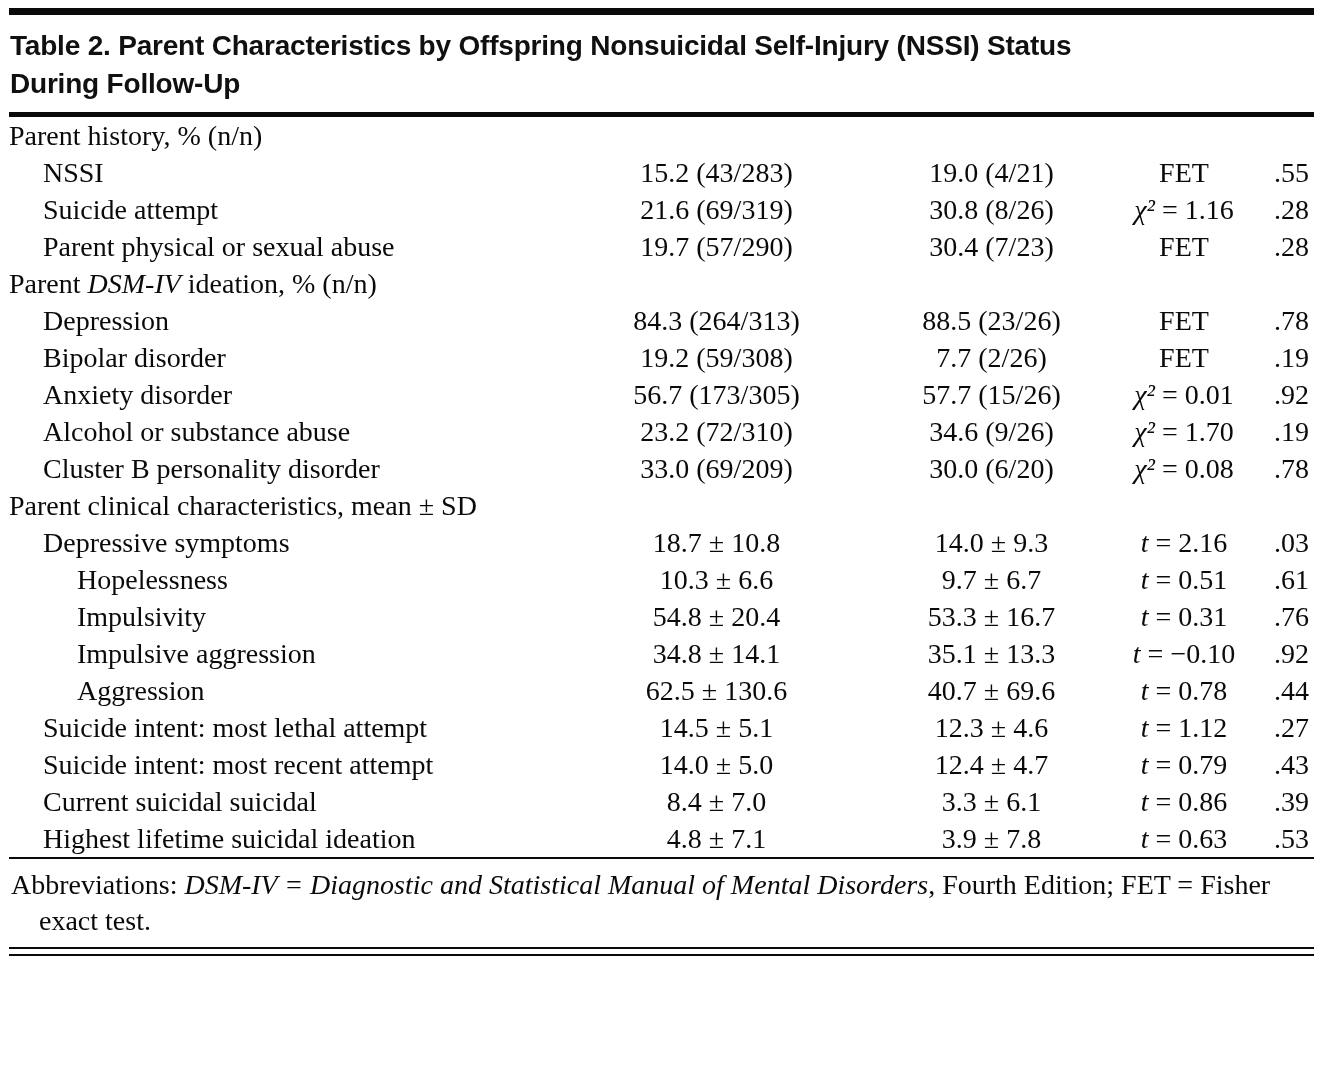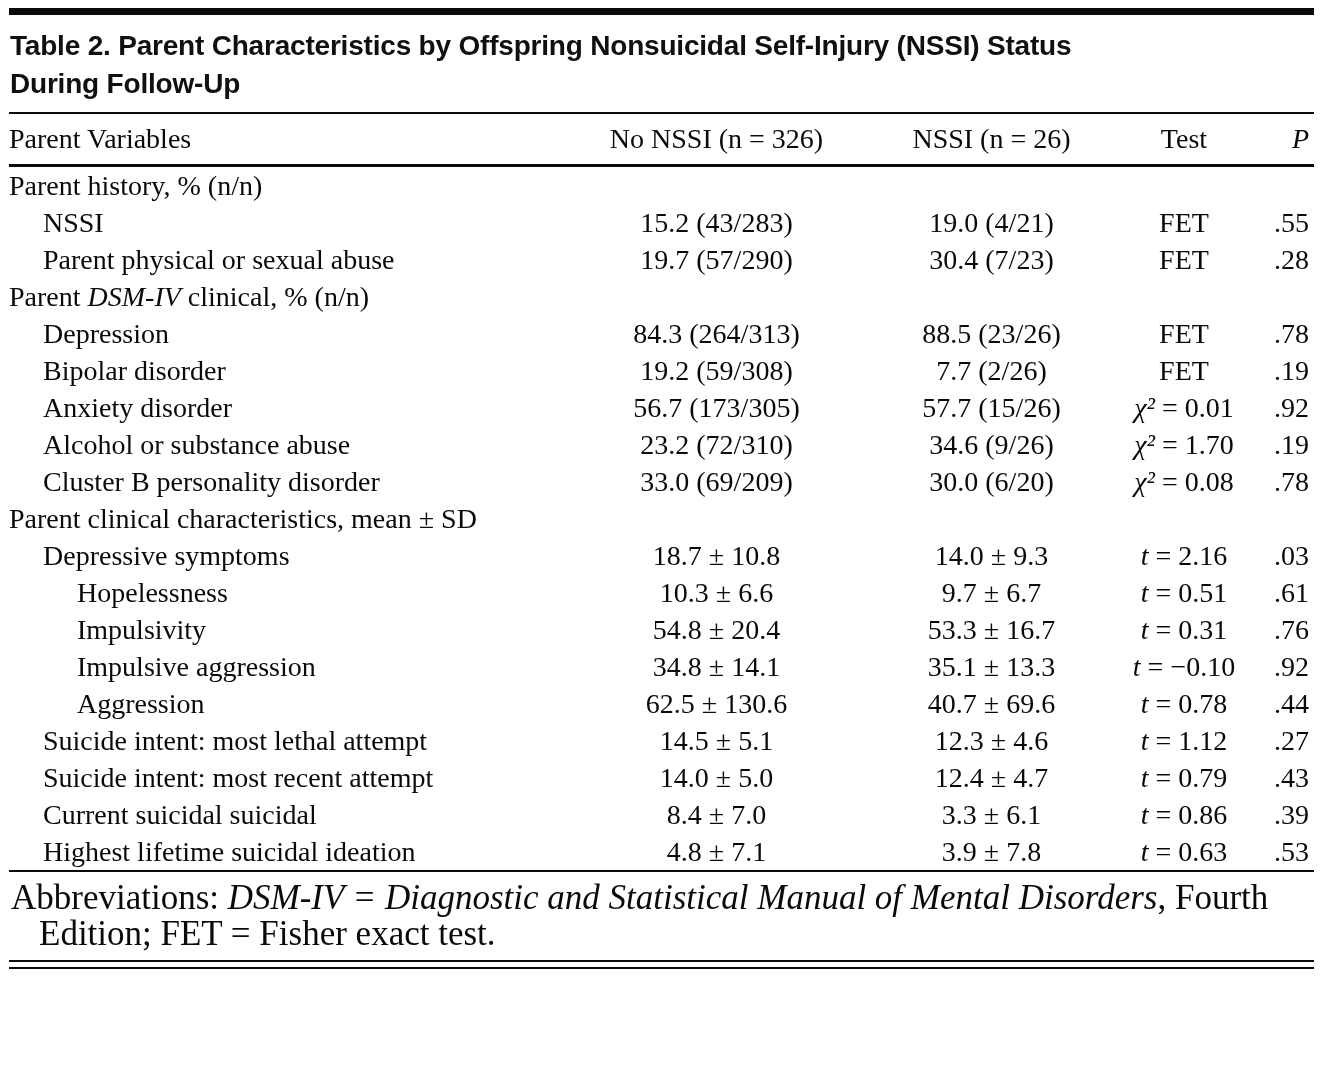--- a/index.html
+++ b/index.html
@@ -27,57 +27,39 @@
   thead th { height:50px; }
   tbody td { height:37px; }
   .c-label { text-align:left; }
   .c-num  { text-align:center; }
   .c-test { text-align:center; }
   .c-p    { text-align:right; padding-right:5px; }
   .ind-1 { padding-left:34px; }
   .ind-2 { padding-left:68px; }
   .it, .stat { font-style:italic; }
   .footnote {
-    font-size:35px; line-height:36px;
+    font-size:28px; line-height:36px;
     padding:8px 30px 8px 30px; text-indent:-28px;
     white-space:normal;
   }
 </style>
 </head>
 <body>
 
 <div class="page">
 
   <div class="rule-thick"></div>
 
   <h1 class="title">
     <span class="title-line">Table 2. Parent Characteristics by Offspring Nonsuicidal Self-Injury (NSSI) Status</span>
     <span class="title-line">During Follow-Up</span>
   </h1>
 
   <div class="rule-thin"></div>
 
-  <table>
-    <colgroup>
-      <col style="width:555px">
-        <col style="width:305px">
-        <col style="width:245px">
-        <col style="width:140px">
-        <col style="width:60px">
-    </colgroup>
-    <thead>
-      <tr>
-        <th class="c-label">Parent Variables</th>
-        <th class="c-num">No NSSI (n = 326)</th>
-        <th class="c-num">NSSI (n = 26)</th>
-        <th class="c-test">Test</th>
-        <th class="c-p it">P</th>
-      </tr>
-    </thead>
-  </table>
 
   <div class="rule-med"></div>
 
   <table>
     <colgroup>
       <col style="width:555px">
         <col style="width:305px">
         <col style="width:245px">
         <col style="width:140px">
         <col style="width:60px">
@@ -93,31 +75,38 @@
       </tr>
 
       <tr>
         <td class="c-label ind-1">NSSI</td>
         <td class="c-num">15.2 (43/283)</td>
         <td class="c-num">19.0 (4/21)</td>
         <td class="c-test"><span class="stat"></span><span>FET</span></td>
         <td class="c-p">.55</td>
       </tr>
 
+      <tr>
+        <td class="c-label ind-1">Suicide attempt</td>
+        <td class="c-num">21.6 (69/319)</td>
+        <td class="c-num">30.8 (8/26)</td>
+        <td class="c-test"><span class="stat">χ²</span><span> = 1.16</span></td>
+        <td class="c-p">.28</td>
+      </tr>
 
       <tr>
         <td class="c-label ind-1">Parent physical or sexual abuse</td>
         <td class="c-num">19.7 (57/290)</td>
         <td class="c-num">30.4 (7/23)</td>
         <td class="c-test"><span class="stat"></span><span>FET</span></td>
         <td class="c-p">.28</td>
       </tr>
 
       <tr>
-        <td class="c-label"><span>Parent </span><span class="it">DSM-IV</span><span> clinical, % (n/n)</span></td>
+        <td class="c-label"><span>Parent </span><span class="it">DSM-IV</span><span> ideation, % (n/n)</span></td>
         <td class="c-num"></td>
         <td class="c-num"></td>
         <td class="c-test"></td>
         <td class="c-p"></td>
       </tr>
 
       <tr>
         <td class="c-label ind-1">Depression</td>
         <td class="c-num">84.3 (264/313)</td>
         <td class="c-num">88.5 (23/26)</td>

